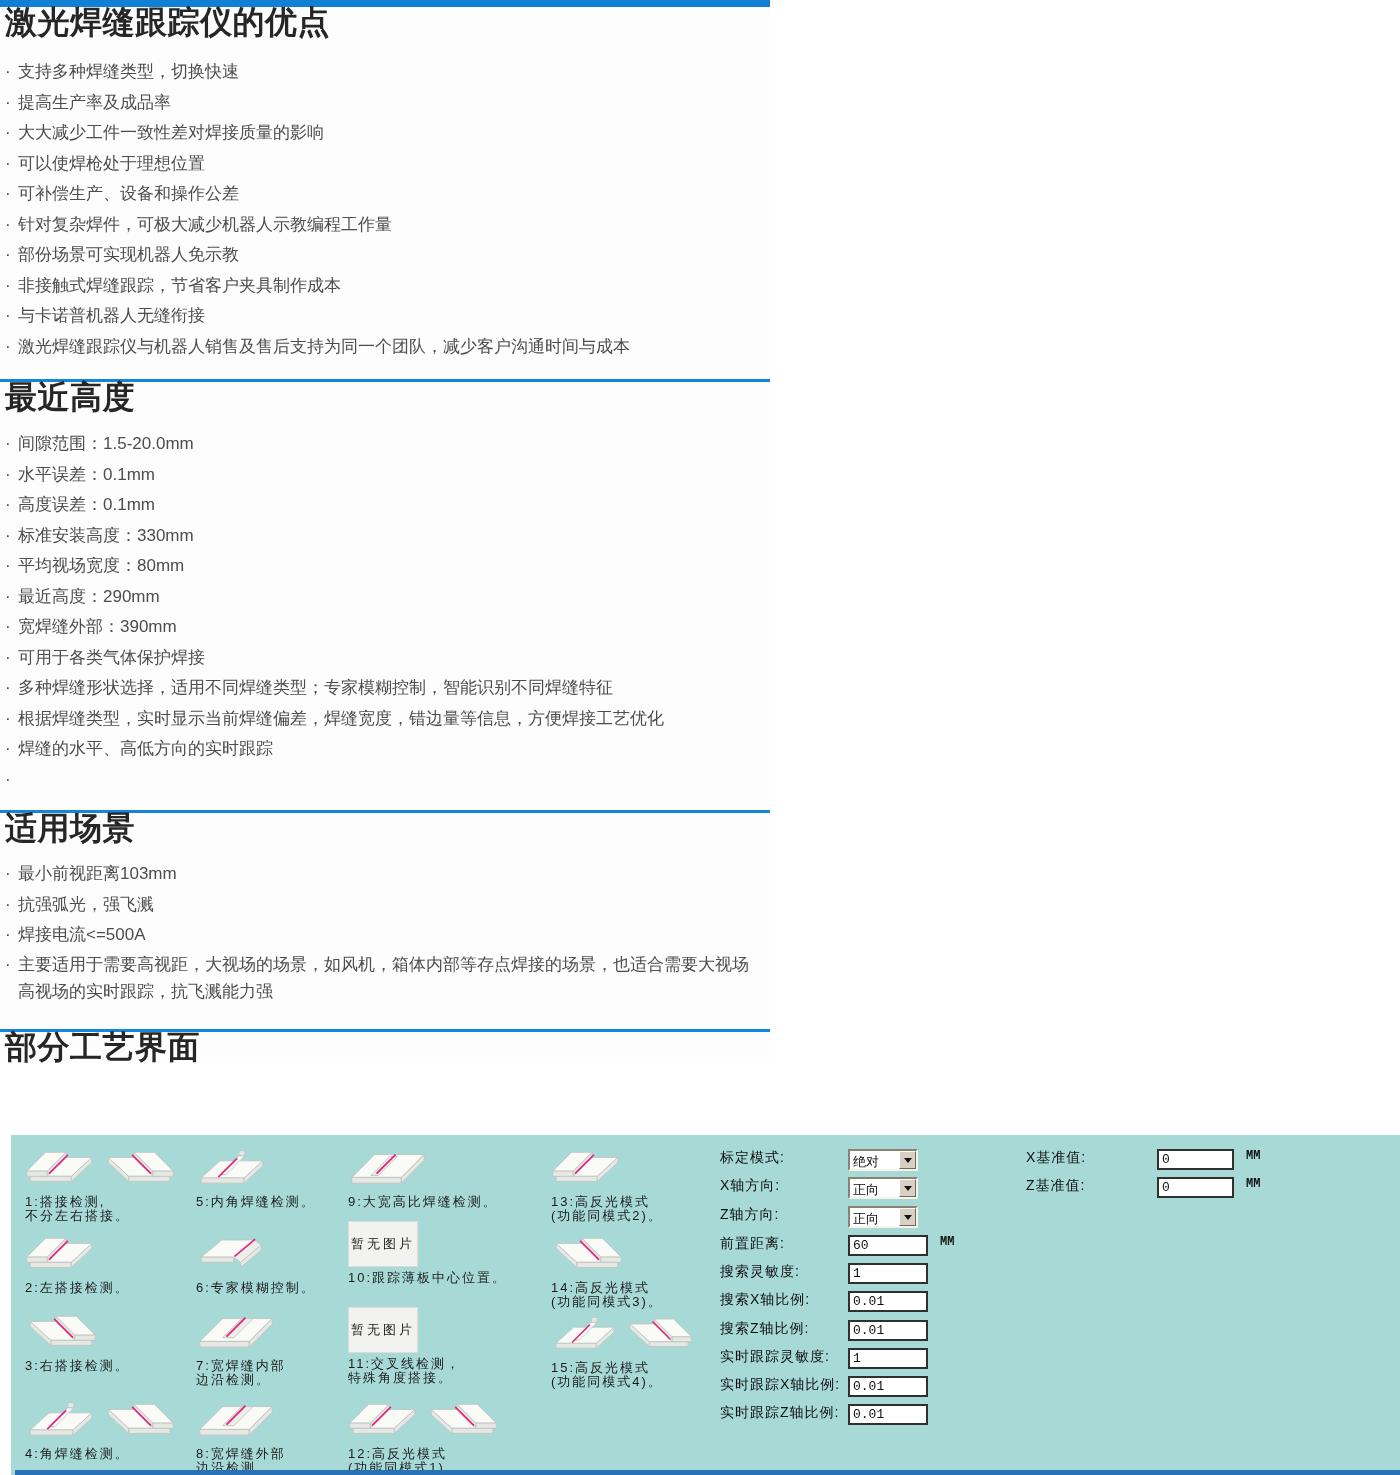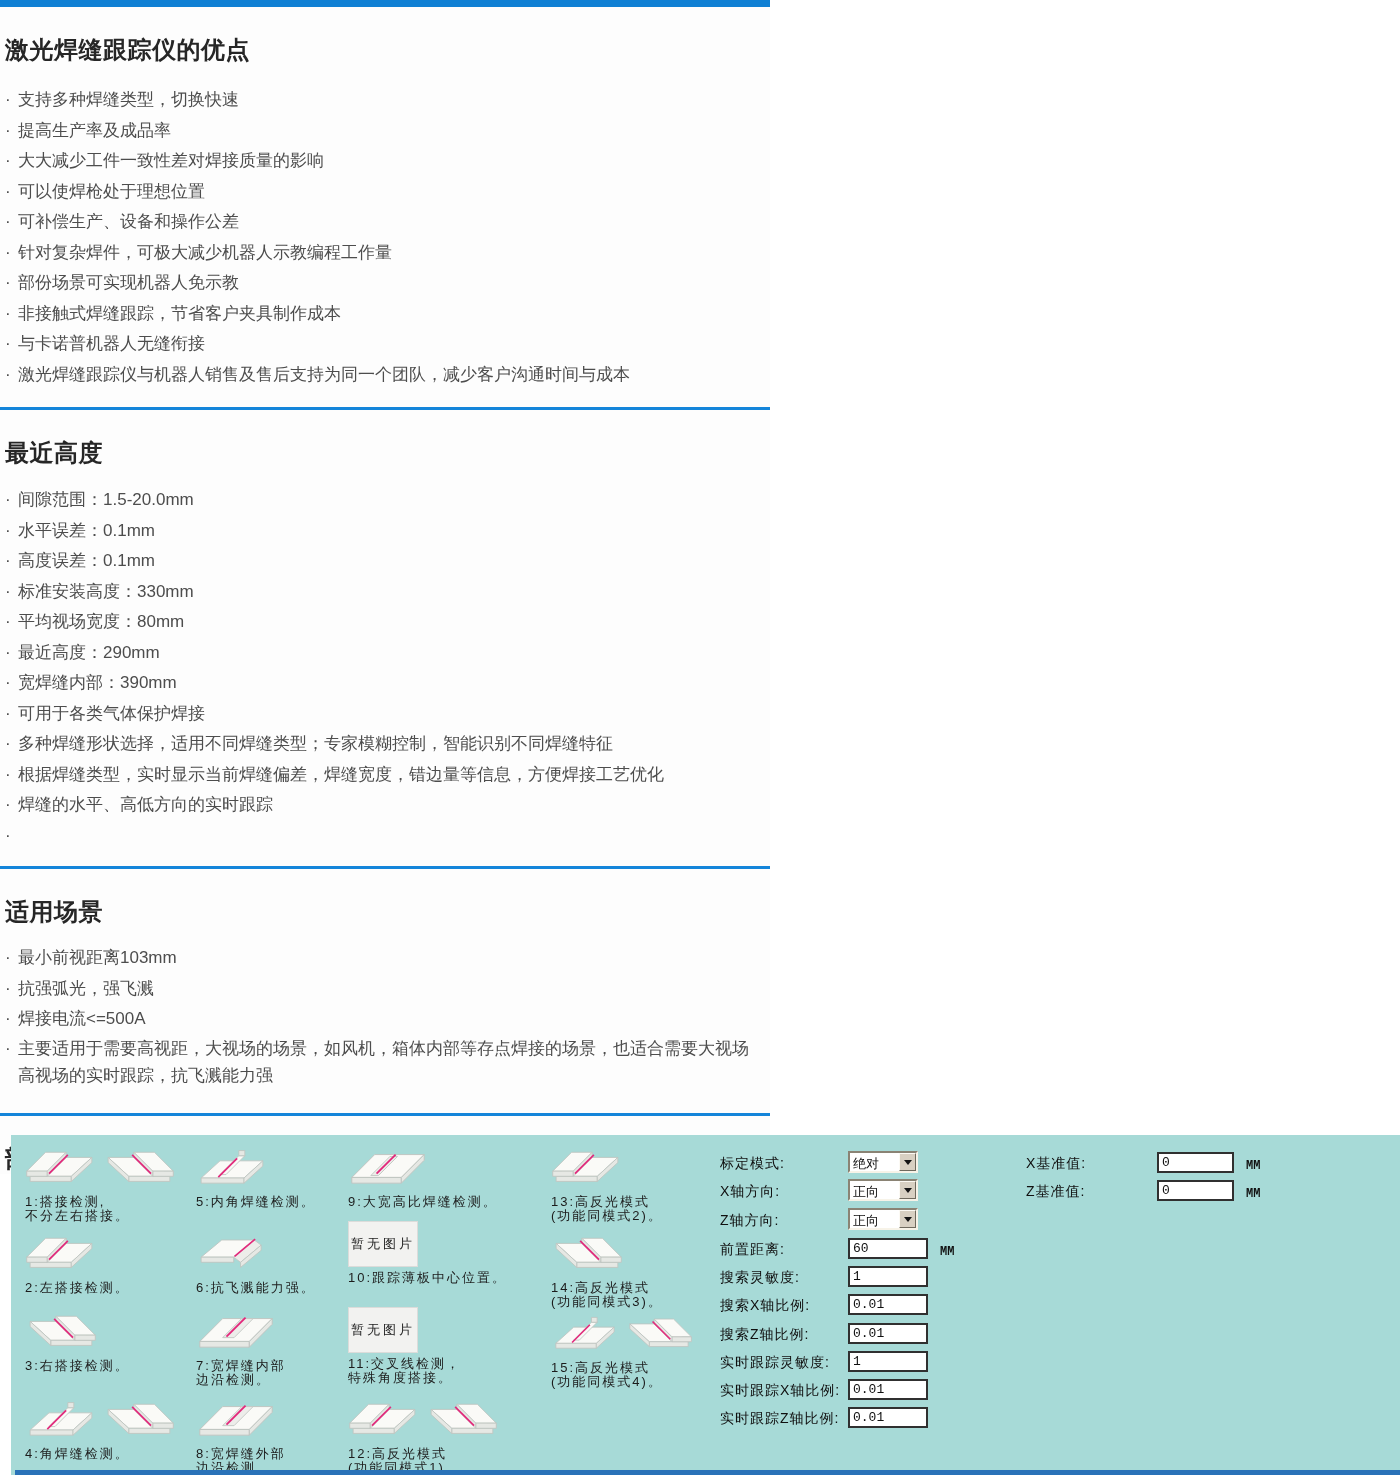--- a/index.html
+++ b/index.html
@@ -1,38 +1,38 @@
 <!DOCTYPE html>
 <html><head>
 <meta charset="utf-8">
 <style>
   * { margin:0; padding:0; box-sizing:border-box; }
   html,body { width:1400px; height:1475px; background:#ffffff; overflow:hidden;
               font-family:"Liberation Sans","DejaVu Sans",sans-serif; position:relative; }
   .content { width:770px; background:#fdfdfd; }
   .topbar { width:770px; height:7px; background:#1080d4; }
   .divider { width:770px; height:3px; background:#1485da; }
-  h1.sec-title { font-size:24px; line-height:30px; font-weight:bold; color:#262626;
-                 margin:28px 0 0 5px; letter-spacing:0.5px; }
+  h1.sec-title { font-size:32px; line-height:30px; font-weight:bold; color:#262626;
+                 margin:0 0 0 5px; letter-spacing:0.5px; }
   ul.bullets { list-style:none; margin-left:5px; }
   ul.bullets li { display:flex; font-size:17px; line-height:30.5px; color:#4d4d4d; max-width:758px; }
   ul.bullets li .dot { width:13px; flex:0 0 13px; color:#4d4d4d; }
   
   .panel { position:absolute; left:11px; top:1135px; width:1389px; height:340px;
            background:#a7dad7; overflow:hidden; }
   .panel-bottom-bar { position:absolute; left:4px; right:0; bottom:0; height:5px; background:#2a72b8; }
   .cell { position:absolute; }
   .art-row { display:flex; gap:6px; height:50px; align-items:flex-end; }
   .cap { font-size:13px; line-height:13.5px; color:#1c1c1c; letter-spacing:2px;
          white-space:pre-line; margin-top:4px; font-weight:500; }
   .noimg { width:70px; height:46px; background:#f2f2f0; border:1px solid #dcdcda;
            display:flex; align-items:center; justify-content:center; font-size:13px;
            letter-spacing:3px; color:#1c1c1c; margin-bottom:2px; }
   
-  .frow { position:absolute; display:flex; align-items:flex-end; height:24px; }
+  .frow { position:absolute; display:flex; align-items:flex-start; height:24px; }
   .flabel { font-size:14px; color:#101010; letter-spacing:1px; }
   .flabel.w1 { width:128px; } .flabel.w2 { width:131px; }
   .combo { width:70px; height:22px; background:#fff;
            border-top:2px solid #8a8374; border-left:2px solid #8a8374;
            border-bottom:2px solid #f7f3e8; border-right:2px solid #f7f3e8;
            display:flex; align-items:stretch; cursor:default; }
   .combo-value { flex:1; font-size:13px; padding:2px 0 8px 3px; color:#101010; }
   .combo-btn { width:17px; background:#d8d0c2; display:flex; align-items:center; justify-content:center;
                border-top:1px solid #fcfaf4; border-left:1px solid #fcfaf4;
                border-right:1px solid #6f6a5e; border-bottom:1px solid #6f6a5e; }
@@ -168,21 +168,21 @@
       <li>
           <span class="dot">·</span>
           <span>平均视场宽度：80mm</span>
         </li>
       <li>
           <span class="dot">·</span>
           <span>最近高度：290mm</span>
         </li>
       <li>
           <span class="dot">·</span>
-          <span>宽焊缝内部：390mm</span>
+          <span>宽焊缝外部：390mm</span>
         </li>
       <li>
           <span class="dot">·</span>
           <span>可用于各类气体保护焊接</span>
         </li>
       <li>
           <span class="dot">·</span>
           <span>多种焊缝形状选择，适用不同焊缝类型；专家模糊控制，智能识别不同焊缝特征</span>
         </li>
       <li>
@@ -279,21 +279,21 @@
         </svg>
     </div>
     <div class="cap">5:内角焊缝检测。</div>
   </div>
   <div class="cell" style="left:185px;top:92px">
     <div class="art-row">
       <svg width="72" height="50" viewBox="0 0 84 52">
           <use href="#g-corner"></use>
         </svg>
     </div>
-    <div class="cap">6:抗飞溅能力强。</div>
+    <div class="cap">6:专家模糊控制。</div>
   </div>
   <div class="cell" style="left:185px;top:170px">
     <div class="art-row">
       <svg width="80" height="50" viewBox="0 0 84 52">
           <use href="#g-groove"></use>
         </svg>
     </div>
     <div class="cap">7:宽焊缝内部
 边沿检测。</div>
   </div>

